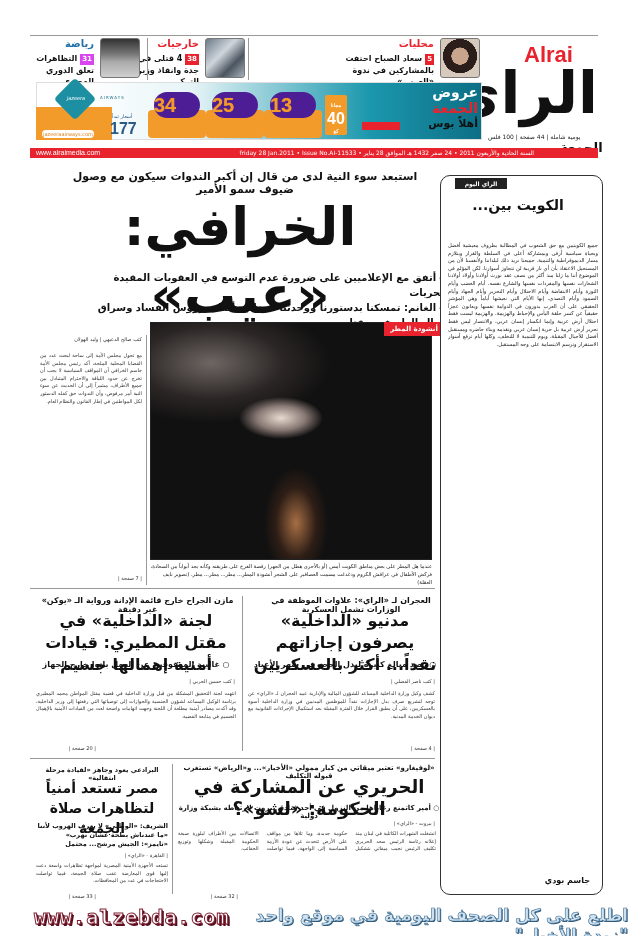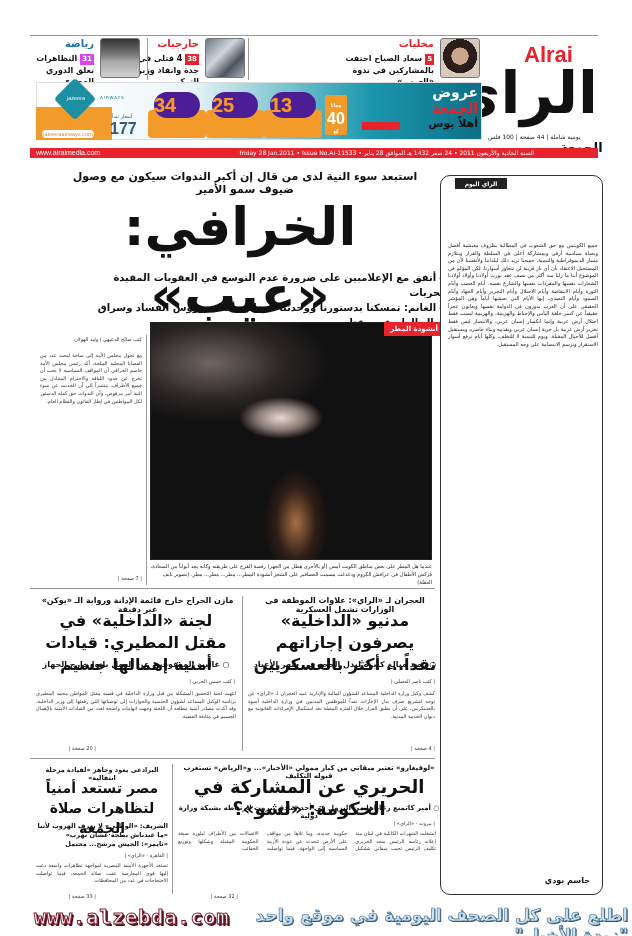--- a/index.html
+++ b/index.html
@@ -153,21 +153,21 @@
 
 <div class="abs photo"></div>
 <div class="abs photo-label">أنشودة المطر</div>
 <div class="abs caption">
   <span>عندما هل المطر على بعض مناطق الكويت أمس (أو بالأحرى هطل من الجهر) رقصة الفرح على طريقته وكأنه يجد أبواباً من السعادة، فركض الأطفال في عراقش الكروم ودغدغت مسمت العصافير على الشجر أنشودة المطر... مطر... مطر... مطر.</span>
   <span>(تصوير نايف العقلة)</span>
 </div>
 
 <div class="abs hr" style="left:30px;top:588px;width:405px;"></div>
 
-<div class="abs story-kicker" style="left:255px;top:596px;width:180px;text-align:center;">العجران لـ «الراي»: علاوات الموظفة في الوزارات تشمل العسكرية</div>
+<div class="abs story-kicker" style="left:261px;top:596px;width:180px;text-align:center;">العجران لـ «الراي»: علاوات الموظفة في الوزارات تشمل العسكرية</div>
 <div class="abs story-head" style="left:250px;top:610px;width:190px;">مدنيو «الداخلية» يصرفون إجازاتهم نقداً... أكثر بالعسكريين</div>
 <div class="abs story-sub" style="left:250px;top:660px;width:190px;">رصد مبالغ كبيرة لبدل الحجز في شهر الأعياد</div>
 <div class="abs byline" style="left:330px;top:678px;width:105px;">| كتب ناصر الفضلي |</div>
 <div class="abs bodytext" style="left:248px;top:690px;width:187px;height:60px;overflow:hidden;">كشف وكيل وزارة الداخلية المساعد للشؤون المالية والإدارية عبيد العجران لـ «الراي» عن توجه لتشريع صرف بدل الإجازات نقداً للموظفين المدنيين في وزارة الداخلية أسوة بالعسكريين، على أن يطبق القرار خلال الفترة المقبلة بعد استكمال الإجراءات القانونية مع ديوان الخدمة المدنية.</div>
 <div class="abs pageref" style="left:330px;top:745px;width:105px;">| 4 صفحة |</div>
 
 <div class="abs vsep" style="left:242px;top:596px;height:155px;"></div>
 
 <div class="abs story-kicker" style="left:40px;top:596px;width:195px;">مازن الجراح خارج قائمة الإدانة ورواية الـ «يوكن» غير دقيقة</div>
 <div class="abs story-head" style="left:36px;top:610px;width:200px;">لجنة «الداخلية» في مقتل المطيري: قيادات أمنية إهمالها جسيم</div>
@@ -193,18 +193,19 @@
   <div>الشريف: «الوطني» لا يعرف الهروب لأننا «ما عندناش بطحة عشان نهرب»</div>
   <div>«تايمز»: الجيش مرشح... محتمل</div>
 </div>
 <div class="abs byline" style="left:80px;top:852px;width:88px;">| القاهرة - «الراي» |</div>
 <div class="abs bodytext" style="left:36px;top:862px;width:132px;height:28px;overflow:hidden;">تستعد الأجهزة الأمنية المصرية لمواجهة تظاهرات واسعة دعت إليها قوى المعارضة عقب صلاة الجمعة، فيما تواصلت الاحتجاجات في عدد من المحافظات.</div>
 <div class="abs pageref" style="left:36px;top:893px;width:60px;">| 33 صفحة |</div>
 
 <div class="abs editorial"></div>
 <div class="abs ed-tag">الراي اليوم</div>
 <div class="abs ed-title">
+  <div>الكويت بين...</div>
 </div>
 <div class="abs ed-body" style="height:625px;overflow:hidden;">جميع الكويتيين مع حق الشعوب في المطالبة بظروف معيشية أفضل وبحياة سياسية أرقى وبمشاركة أعلى في السلطة والقرار وبتلازم مسار الديموقراطية والتنمية. جميعنا نريد ذلك لبلداننا ولأنفسنا لأن من المستحيل الاعتقاد بأن أي نار قريبة لن تتجاوز أسوارنا. لكن المؤلم في الموضوع أننا ما زلنا منذ أكثر من نصف عقد نورث أولادنا وأولاد أولادنا الشعارات نفسها والمفردات نفسها والشارع نفسه. أيام الغضب وأيام الثورة وأيام الانتفاضة وأيام الاحتلال وأيام التحرير وأيام الجهاد وأيام الصمود وأيام التصدي. إنها الأيام التي نعيشها أياماً وهي المؤشر الحقيقي على أن العرب يدورون في الدوامة نفسها ويعانون عجزاً حقيقياً عن كسر حلقة اليأس والإحباط والهزيمة. والهزيمة ليست فقط احتلال أرض عربية وإنما انكسار إنسان عربي، والانتصار ليس فقط تحرير أرض عربية بل حرية إنسان عربي وتقدمه وبناء حاضره ومستقبل أفضل للأجيال المقبلة، ويوم للتنمية لا للتخلف، وكلها أيام ترفع أسوار الاستقرار وترسم الابتسامة على وجه المستقبل.</div>
 <div class="abs ed-author">جاسم بودي</div>
 
 <div class="abs promo-url">www.alzebda.com</div>
 <div class="abs promo-ar">اطلع على كل الصحف اليومية في موقع واحد "زبدة الأخبار"</div>
 
 </body></html>

